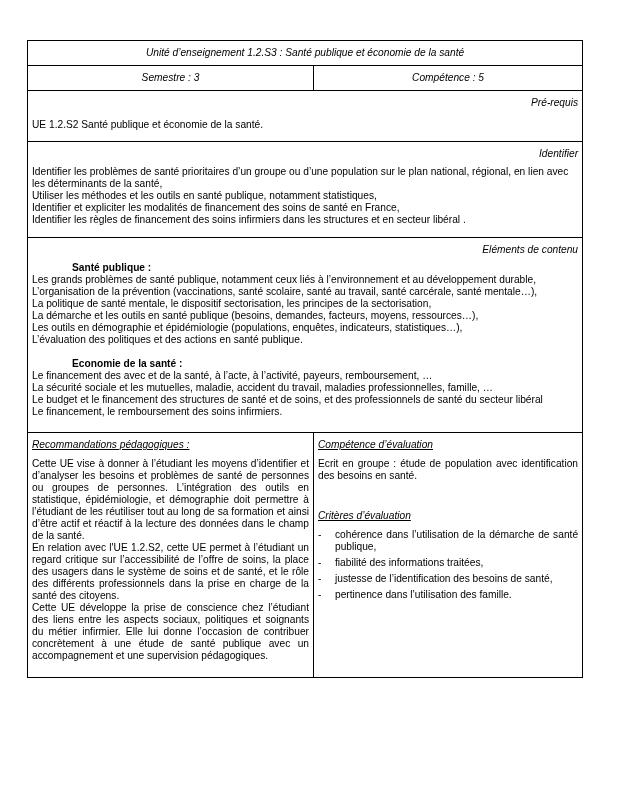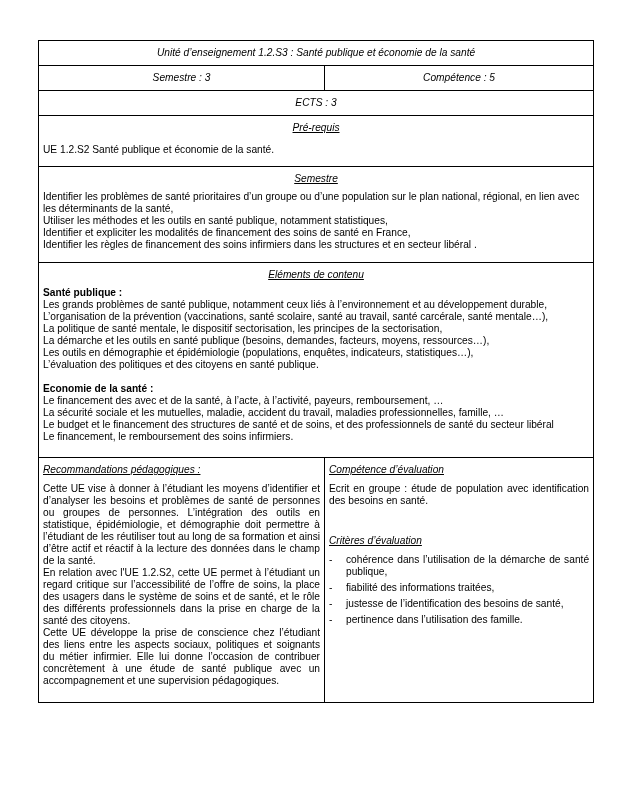--- a/index.html
+++ b/index.html
@@ -1,24 +1,24 @@
 <!DOCTYPE html>
 <html><head>
 <meta charset="utf-8">
 <style>
   html, body { margin: 0; padding: 0; background: #ffffff; }
   body { width: 623px; height: 786px; position: relative; font-family: "Liberation Sans", sans-serif; color: #000; font-size: 10.2px; }
-  .page { position: absolute; left: 38px; top: 40px; width: 555px; }
+  .page { position: absolute; left: 27px; top: 40px; width: 555px; }
   table { border-collapse: collapse; width: 555px; table-layout: fixed; }
   td { border: 1.3px solid #000; padding: 0 4px; vertical-align: top; line-height: 12px; }
   .center { text-align: center; font-style: italic; }
   .r-title td { height: 24px; vertical-align: middle; }
   .r-meta td { height: 24px; vertical-align: middle; }
-  .hdr { font-style: italic; text-align: center; padding-top: 6px; padding-bottom: 6px; text-decoration: underline; }
-  .bold { font-weight: bold; }
+  .hdr { font-style: italic; text-align: right; padding-top: 6px; padding-bottom: 6px; }
+  .bold { font-weight: bold; margin-left: 40px; }
   .line { display: block; }
   .just { text-align: justify; }
   .sec-gap { height: 12px; }
   .italic-h { font-style: italic; padding-top: 6px; padding-bottom: 7px; text-decoration: underline; }
   ul.crit { list-style: none; margin: 0; padding: 0; }
   ul.crit li { position: relative; padding-left: 17px; margin-bottom: 4px; text-align: justify; }
   ul.crit li .dash { position: absolute; left: 0; top: 0; }
 </style>
 </head>
 <body>
@@ -33,54 +33,51 @@
   </colgroup>
 
   <tbody>
         <tr class="r-title">
     <td colspan="4" class="center">Unité d’enseignement 1.2.S3 : Santé publique et économie de la santé</td>
   </tr>
   <tr class="r-meta">
     <td colspan="2" class="center" style="">Semestre : 3</td>
     <td colspan="2" class="center">Compétence : 5</td>
   </tr>
-  <tr class="r-meta">
-    <td colspan="4" class="center">ECTS : 3</td>
-  </tr>
 
   <tr>
     <td colspan="4" style="height:50px">
       <div class="hdr">Pré-requis</div>
       <div style="padding-top:4px">UE 1.2.S2 Santé publique et économie de la santé.</div>
     </td>
   </tr>
 
   <tr>
     <td colspan="4" style="height:95px">
-      <div class="hdr">Semestre</div>
+      <div class="hdr">Identifier</div>
       <div>
         <span class="line">Identifier les problèmes de santé prioritaires d’un groupe ou d’une population sur le plan national, régional, en lien avec les déterminants de la santé,</span>
         <span class="line">Utiliser les méthodes et les outils en santé publique, notamment statistiques,</span>
         <span class="line">Identifier et expliciter les modalités de financement des soins de santé en France,</span>
         <span class="line">Identifier les règles de financement des soins infirmiers dans les structures et en secteur libéral .</span>
       </div>
     </td>
   </tr>
 
   <tr>
     <td colspan="4" style="height:194px">
       <div class="hdr">Eléments de contenu</div>
       <div>
         <span class="line bold">Santé publique :</span>
         <span class="line">Les grands problèmes de santé publique, notamment ceux liés à l’environnement et au développement durable,</span>
         <span class="line">L’organisation de la prévention (vaccinations, santé scolaire, santé au travail, santé carcérale, santé mentale…),</span>
         <span class="line">La politique de santé mentale, le dispositif sectorisation, les principes de la sectorisation,</span>
         <span class="line">La démarche et les outils en santé publique (besoins, demandes, facteurs, moyens, ressources…),</span>
         <span class="line">Les outils en démographie et épidémiologie (populations, enquêtes, indicateurs, statistiques…),</span>
-        <span class="line">L’évaluation des politiques et des citoyens en santé publique.</span>
+        <span class="line">L’évaluation des politiques et des actions en santé publique.</span>
       </div>
       <div class="sec-gap"></div>
       <div>
         <span class="line bold">Economie de la santé :</span>
         <span class="line">Le financement des avec et de la santé, à l’acte, à l’activité, payeurs, remboursement, …</span>
         <span class="line">La sécurité sociale et les mutuelles, maladie, accident du travail, maladies professionnelles, famille, …</span>
         <span class="line">Le budget et le financement des structures de santé et de soins, et des professionnels de santé du secteur libéral</span>
         <span class="line">Le financement, le remboursement des soins infirmiers.</span>
       </div>
     </td>

